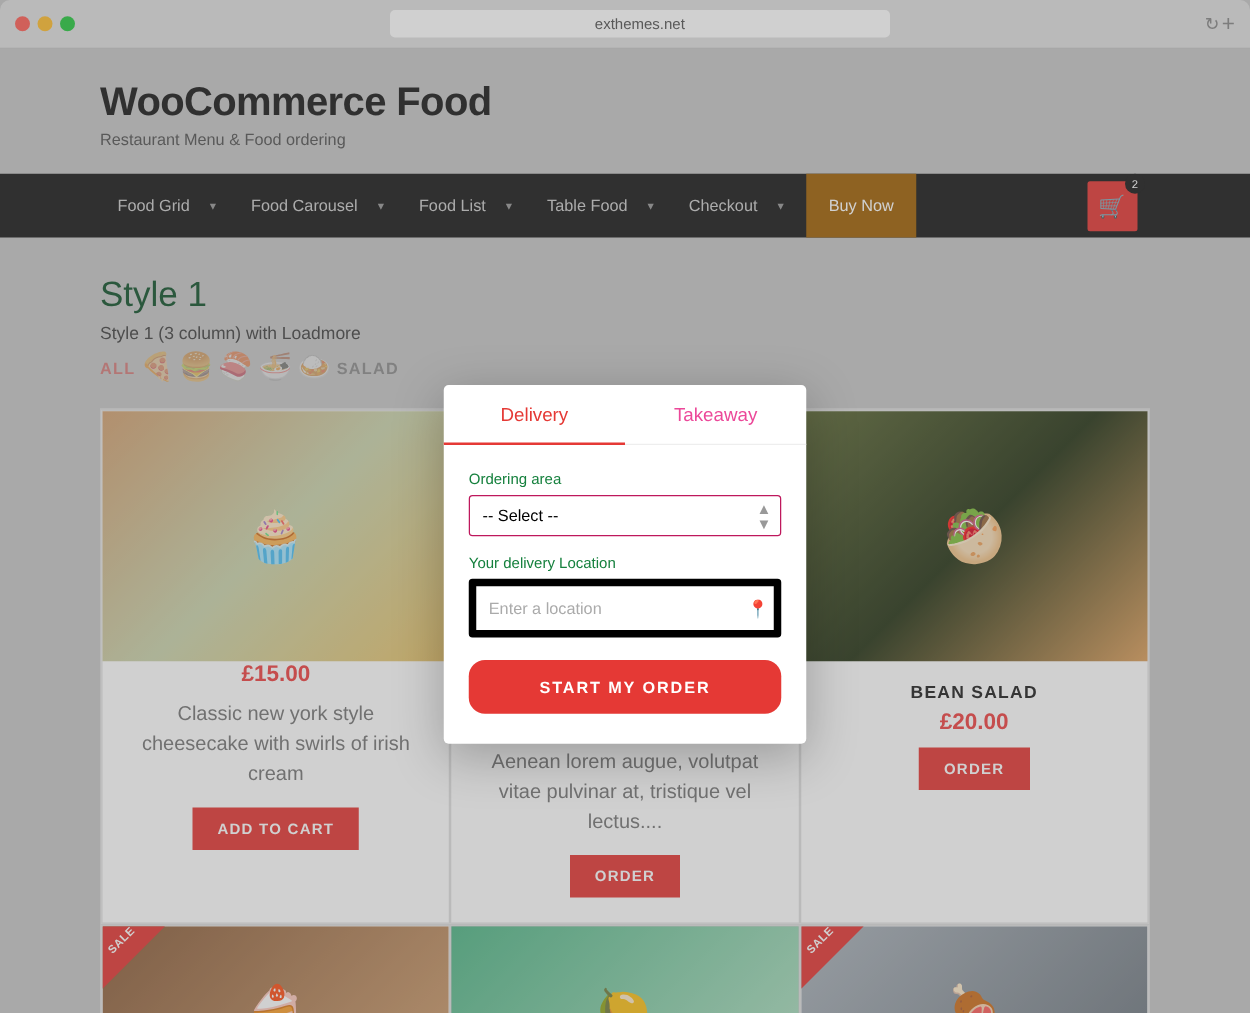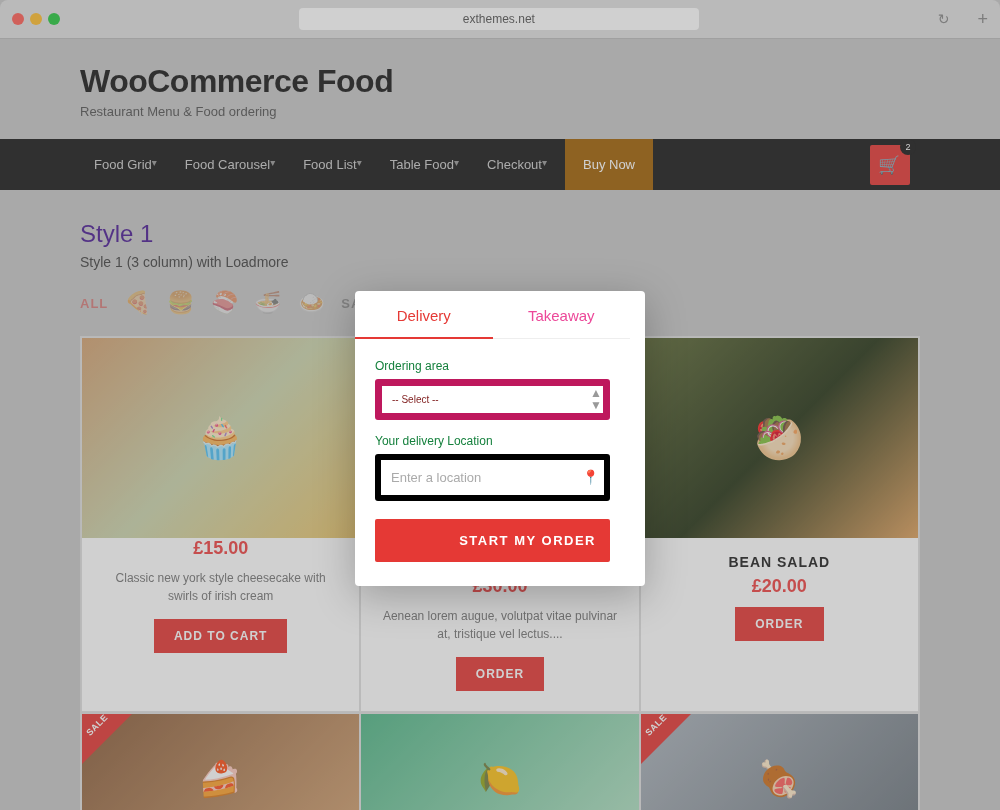--- a/index.html
+++ b/index.html
@@ -5,21 +5,21 @@
     * { box-sizing: border-box; margin: 0; padding: 0; }
     body { font-family: -apple-system, BlinkMacSystemFont, 'Segoe UI', sans-serif; background: #c8c8c8; }
 
     
     .browser-chrome {
       background: #e0e0e0;
       border-radius: 8px 8px 0 0;
       padding: 8px 12px;
       display: flex;
       align-items: center;
-      gap: 28px;
+      gap: 2px;
       border-bottom: 1px solid #bbb;
     }
     .browser-dots { display: flex; gap: 6px; }
     .dot { width: 12px; height: 12px; border-radius: 50%; }
     .dot-red { background: #ff5f57; }
     .dot-yellow { background: #ffbd2e; }
     .dot-green { background: #28c940; }
     .url-bar {
       flex: 1;
       background: white;
@@ -57,58 +57,58 @@
       background: #1a1a1a;
       display: flex;
       align-items: center;
       padding: 0 80px;
     }
     .nav-item {
       color: #ccc;
       font-size: 13px;
       padding: 18px 14px;
       display: flex;
-      align-items: flex-start;
-      gap: 0;
+      align-items: center;
+      gap: 16px;
       cursor: pointer;
       white-space: nowrap;
       text-decoration: none;
     }
     .nav-chevron { font-size: 10px; color: #999; }
     .nav-buy-now {
       background: #a16207;
       color: white;
       padding: 18px 18px;
       font-size: 13px;
       cursor: pointer;
       margin-left: 4px;
     }
 
     
     .content-area {
       padding: 30px 80px;
       background: #c8c8c8;
     }
     .style-title {
-      font-size: 24px;
+      font-size: 28px;
       font-weight: 400;
-      color: #4c1d95;
+      color: #14532d;
       margin-bottom: 6px;
     }
     .style-desc {
       font-size: 14px;
       color: #444;
-      margin-bottom: 20px;
+      margin-bottom: 7px;
     }
 
     
     .category-row {
       display: flex;
       align-items: center;
-      gap: 16px;
+      gap: 4px;
       margin-bottom: 20px;
       opacity: 0.5;
     }
     .category-icon {
       font-size: 22px;
       color: #555;
     }
     .cat-all {
       font-size: 13px;
       font-weight: 700;
@@ -143,21 +143,21 @@
       margin: 16px 16px 6px;
       text-transform: uppercase;
     }
     .food-price {
       font-size: 18px;
       font-weight: 700;
       color: #ef4444;
       margin-bottom: 10px;
     }
     .food-desc {
-      font-size: 12px;
+      font-size: 16px;
       color: #777;
       margin: 0 20px 14px;
       line-height: 1.5;
     }
     .food-btn {
       background: #e53935;
       color: white;
       border: none;
       padding: 10px 20px;
       font-size: 12px;
@@ -193,21 +193,21 @@
       display: flex;
       align-items: center;
       justify-content: center;
       z-index: 100;
     }
     .modal {
       background: white;
       border-radius: 4px;
       width: 290px;
       box-shadow: 0 10px 40px rgba(0,0,0,0.25);
-      padding: 0 15px 24px 0;
+      padding: 0 0 24px 0;
       position: relative;
     }
 
     
     .modal-tabs {
       display: flex;
       border-bottom: 1px solid #eee;
       margin-bottom: 20px;
     }
     .modal-tab {
@@ -240,25 +240,25 @@
       color: #15803d;
       margin-bottom: 6px;
       display: block;
     }
     .form-select-wrapper {
       position: relative;
       margin-bottom: 14px;
     }
     .form-select {
       width: 100%;
-      border: 7px solid #be185d;
+      border: 1px solid #be185d;
       border-radius: 3px;
       padding: 8px 30px 8px 10px;
-      font-size: 10px;
-      color: #7f1d1d;
+      font-size: 13px;
+      color: #000000;
       appearance: none;
       cursor: pointer;
       background: white;
     }
     .select-arrows {
       position: absolute;
       right: 8px;
       top: 50%;
       transform: translateY(-50%);
       font-size: 12px;
@@ -295,22 +295,21 @@
       width: 100%;
       background: #e53935;
       color: white;
       border: none;
       padding: 14px;
       font-size: 13px;
       font-weight: 700;
       letter-spacing: 1.5px;
       cursor: pointer;
       text-transform: uppercase;
-      border-radius: 2px;
-      text-align: right;
+      border-radius: 13px;
     }
 
     
     .img-cake {
       background: linear-gradient(135deg, #d4a373 0%, #ccd5ae 50%, #e9c46a 100%);
       width: 100%;
       height: 200px;
       display: flex;
       align-items: center;
       justify-content: center;

